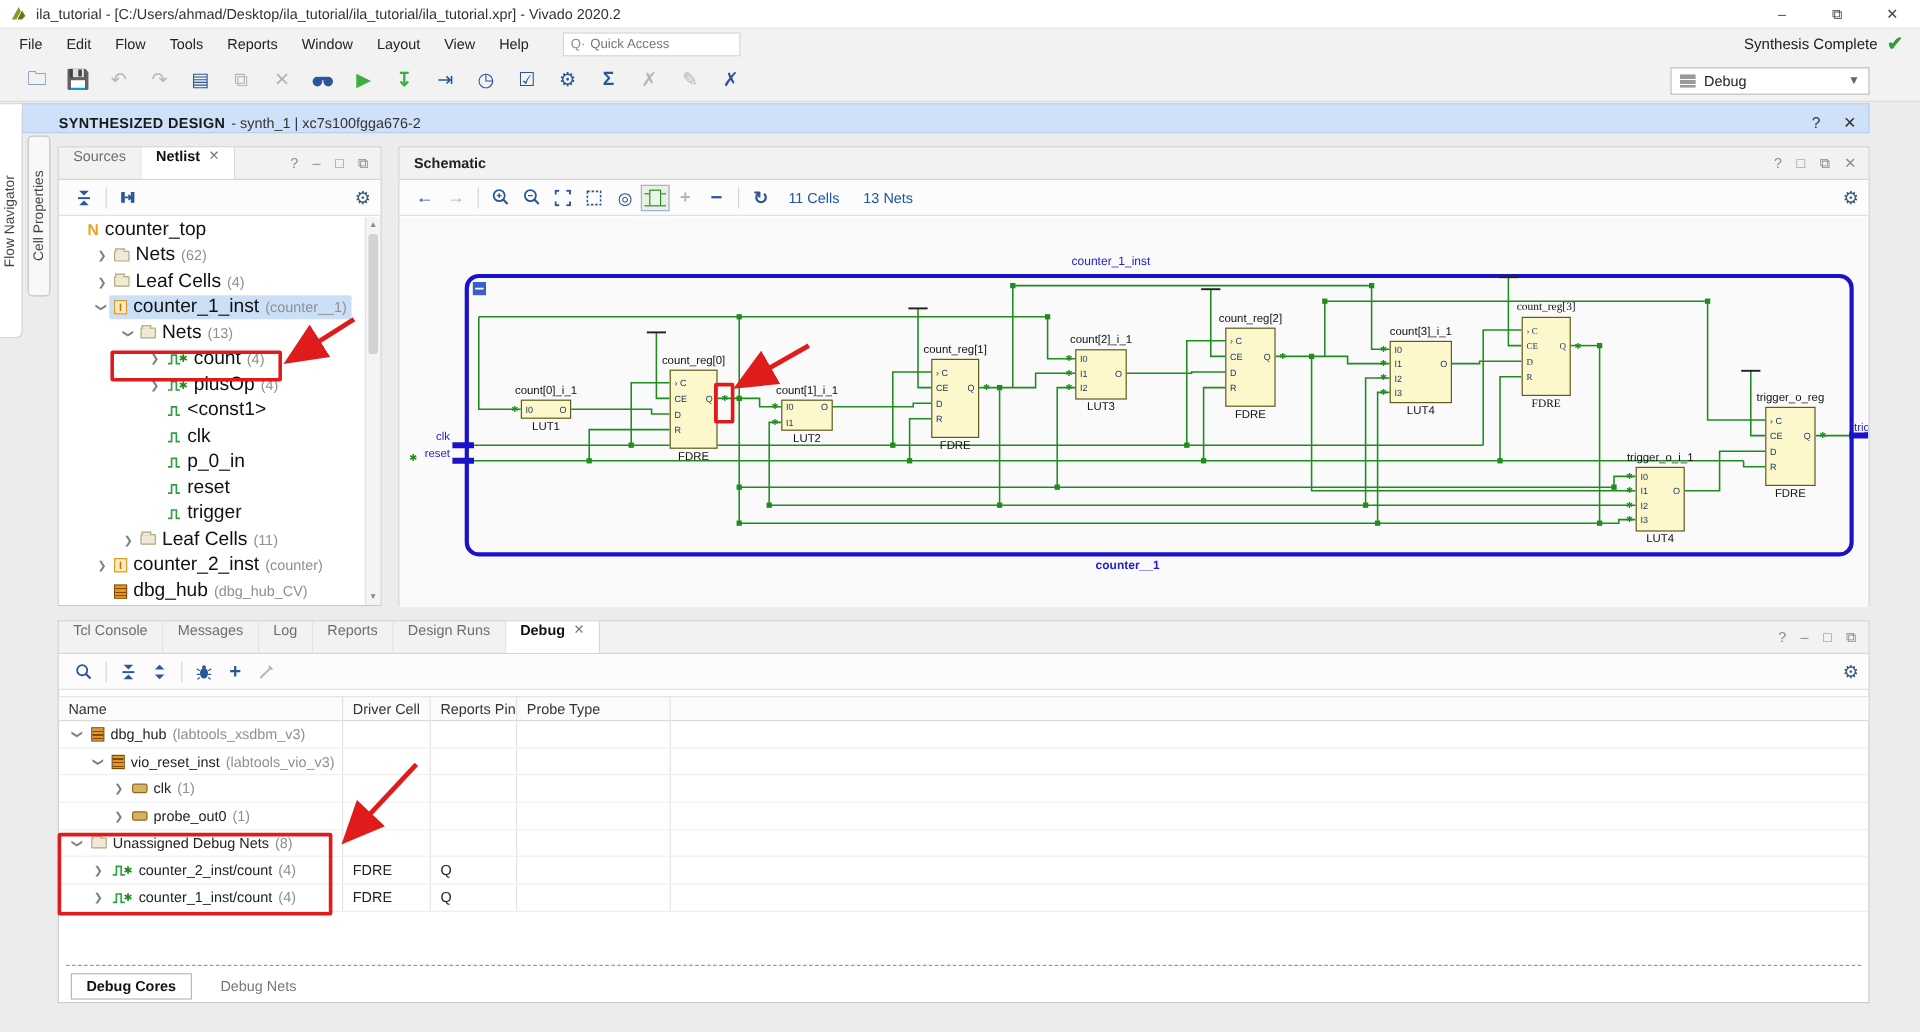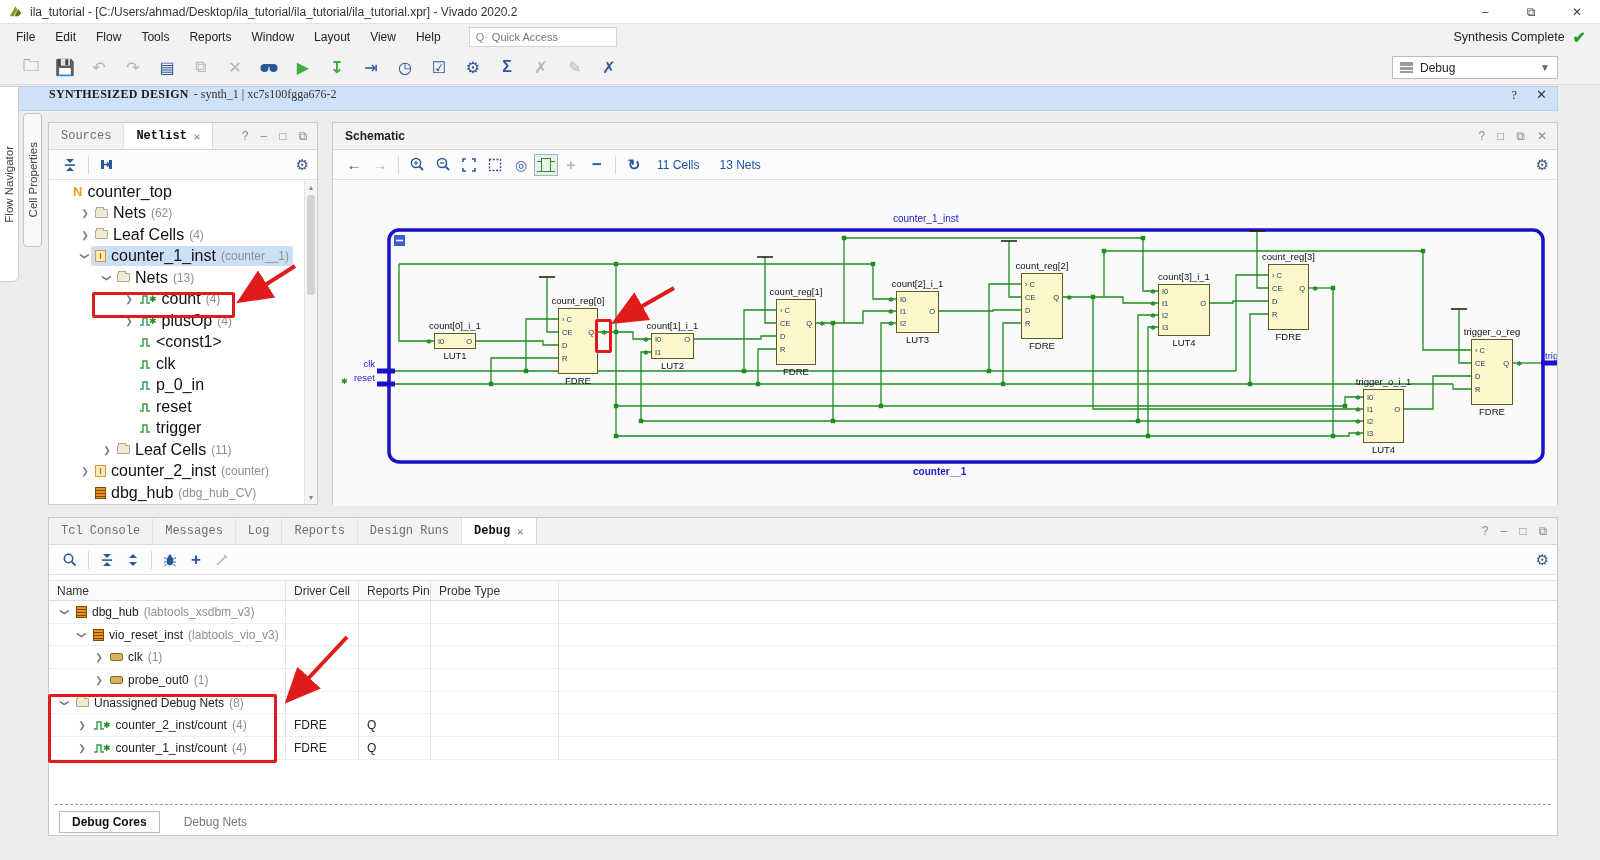--- a/index.html
+++ b/index.html
@@ -25,34 +25,34 @@
 
   
   .maintoolbar { position:absolute; left:0; top:50px; width:1600px; height:35px; background:#f2f2f2; border-bottom:1px solid #dcdcdc; display:flex; align-items:center; padding-left:16px; }
   .tb-ic { width:30px; height:24px; display:flex; align-items:center; justify-content:center; font-size:16px; margin-right:4px; }
   .blue { color:#2b5797; } .grey { color:#b5b5b5; } .green { color:#3fae3f; }
   .layout-select { position:absolute; right:42px; top:6px; width:166px; height:23px; background:#fff; border:1px solid #bdbdbd; display:flex; align-items:center; padding:0 7px; gap:7px; }
   .ls-grid { width:13px; height:11px; background:linear-gradient(#9a9a9a 0 4px, #fff 4px 5px, #9a9a9a 5px 8px, #fff 8px 9px, #9a9a9a 9px 11px); }
   .ls-caret { margin-left:auto; color:#666; font-size:10px; }
 
   
-  .banner { position:absolute; left:18px; top:86px; width:1540px; height:25px; background:#cfe1f8; display:flex; align-items:flex-start; padding-left:30px; border:1px solid #b8cfec;font-family:Liberation Serif, serif; }
+  .banner { position:absolute; left:18px; top:86px; width:1540px; height:25px; background:#cfe1f8; display:flex; align-items:flex-end; padding-left:30px; border:1px solid #b8cfec; }
   .banner b { font-size:12px; color:#1a1a1a; letter-spacing:.3px; }
   .banner span { margin-left:5px; color:#333; }
   .banner .b-icons { margin-left:auto; margin-right:10px; color:#5a7aa2; display:flex; gap:14px; font-size:13px; }
 
   
   .flow-nav-tab { position:absolute; left:0; top:86px; width:19px; height:196px; background:#fff; border:1px solid #cfcfcf; border-left:none; border-radius:0 0 6px 0; display:flex; align-items:center; justify-content:center; }
   .cell-props-tab { position:absolute; left:23px; top:113px; width:19px; height:134px; background:#f8f8f8; border:1px solid #c4c4c4; border-radius:4px; display:flex; align-items:center; justify-content:center; }
   .vtext { writing-mode:vertical-rl; transform:rotate(180deg); font-size:11.5px; color:#444; white-space:nowrap; }
 
   
   .panel { position:absolute; background:#fff; border:1px solid #c9c9c9; }
   .panel-tabs { height:27px; background:#f2f2f2; border-bottom:1px solid #d7d7d7; display:flex; align-items:stretch; }
-  .ptab { display:flex; align-items:center; padding:0 12px; color:#6e6e6e; border-right:1px solid #e3e3e3; font-size:12px; gap:7px;font-family:Liberation Mono, monospace; }
+  .ptab { display:flex; align-items:flex-start; padding:0 12px; color:#6e6e6e; border-right:1px solid #e3e3e3; font-size:12px; gap:7px; }
   .ptab.active { background:#fff; color:#111; font-weight:bold; border-right:1px solid #d7d7d7; }
   .ptab .x { font-weight:normal; color:#777; font-size:11px; }
   .pwin-icons { margin-left:auto; display:flex; align-items:center; gap:12px; padding-right:10px; color:#8b8b8b; font-size:12px; }
   .panel-toolbar { height:30px; background:#fcfcfc; border-bottom:1px solid #e2e2e2; display:flex; align-items:center; padding-left:8px; position:relative; }
   .ptb-ic { width:26px; height:22px; display:flex; align-items:center; justify-content:center; }
   .vsep { width:1px; height:18px; background:#d8d8d8; margin:0 5px; }
   .gear-right { position:absolute; right:8px; color:#3b5a82; font-size:15px; }
 
   
   #tree { position:absolute; left:0; top:58px; right:13px; bottom:0; overflow:hidden; background:#fff; }
@@ -599,21 +599,21 @@
             <span class="pin in" style="top: 3px;">I0</span>
             <span class="pmark" style="left: -9px; top: 3px;">✱</span>
             <span class="pin in" style="top: 15px;">I1</span>
             <span class="pmark" style="left: -9px; top: 15px;">✱</span>
             <span class="pin in" style="top: 27px;">I2</span>
             <span class="pmark" style="left: -9px; top: 27px;">✱</span>
             <span class="pin in" style="top: 39px;">I3</span>
             <span class="pmark" style="left: -9px; top: 39px;">✱</span>
             <span class="pin out" style="top: 15px;">O</span>
           </div>
-          <div class="cell" style="left: 935px; top: 83px; width: 41px; height: 66px;">
+          <div class="cell" style="left: 935px; top: 83px; width: 41px; height: 66px; font-family: Liberation Serif, serif;">
             <div class="cname">count_reg[3]</div>
             <div class="ctype">FDRE</div>
             <span class="pin in" style="top: 7px;">› C</span>
             <span class="pin in" style="top: 20px;">CE</span>
             <span class="pin in" style="top: 33px;">D</span>
             <span class="pin in" style="top: 46px;">R</span>
             <span class="pin out" style="top: 20px;">Q</span>
             <span class="pmark" style="right: -10px; top: 20px;">✱</span>
           </div>
           <div class="cell" style="left: 1030px; top: 208px; width: 41px; height: 54px;">

